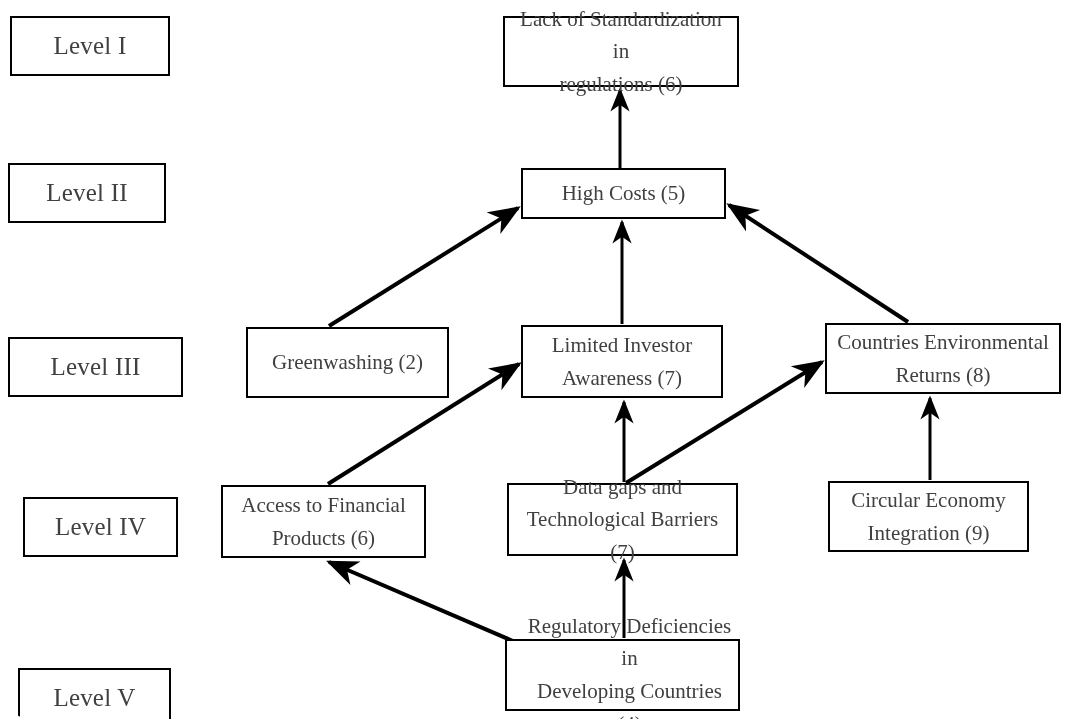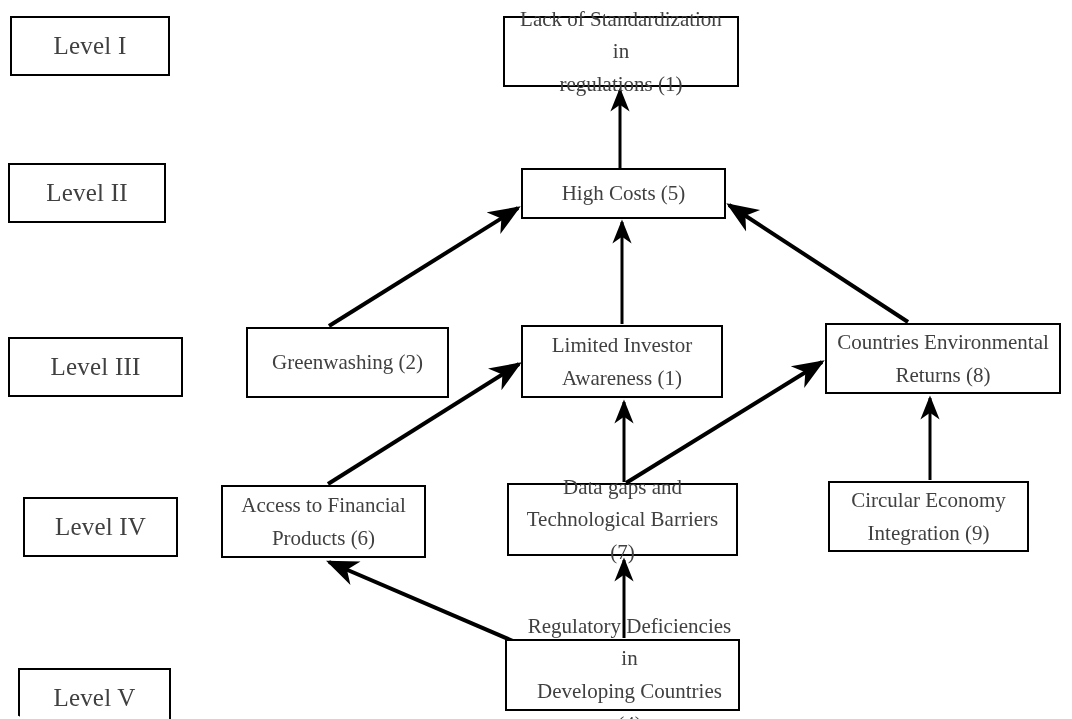--- a/index.html
+++ b/index.html
@@ -95,39 +95,39 @@
   <div class="level-box" style="left: 23px; top: 497px; width: 155px; height: 60px;">
     <span>Level IV</span>
   </div>
   <div class="level-box" style="left: 18px; top: 668px; width: 153px; height: 60px;">
     <span>Level V</span>
   </div>
 
   <div class="node-box" style="left: 503px; top: 16px; width: 236px; height: 71px;">
     <span>
       <span>Lack of Standardization in</span>
-      <span>regulations (1)</span>
+      <span>regulations (6)</span>
     </span>
   </div>
   <div class="node-box" style="left: 521px; top: 168px; width: 205px; height: 51px;">
     <span>
       <span>High Costs (5)</span>
 
     </span>
   </div>
   <div class="node-box" style="left: 222px; top: 327px; width: 203px; height: 71px; margin-left: 24px;">
     <span>
       <span>Greenwashing (2)</span>
 
     </span>
   </div>
   <div class="node-box" style="left: 521px; top: 325px; width: 202px; height: 73px;">
     <span>
       <span>Limited Investor</span>
-      <span>Awareness (1)</span>
+      <span>Awareness (7)</span>
     </span>
   </div>
   <div class="node-box" style="left: 825px; top: 323px; width: 236px; height: 71px;">
     <span>
       <span>Countries Environmental</span>
       <span>Returns (8)</span>
     </span>
   </div>
   <div class="node-box" style="left: 221px; top: 485px; width: 205px; height: 73px;">
     <span>

